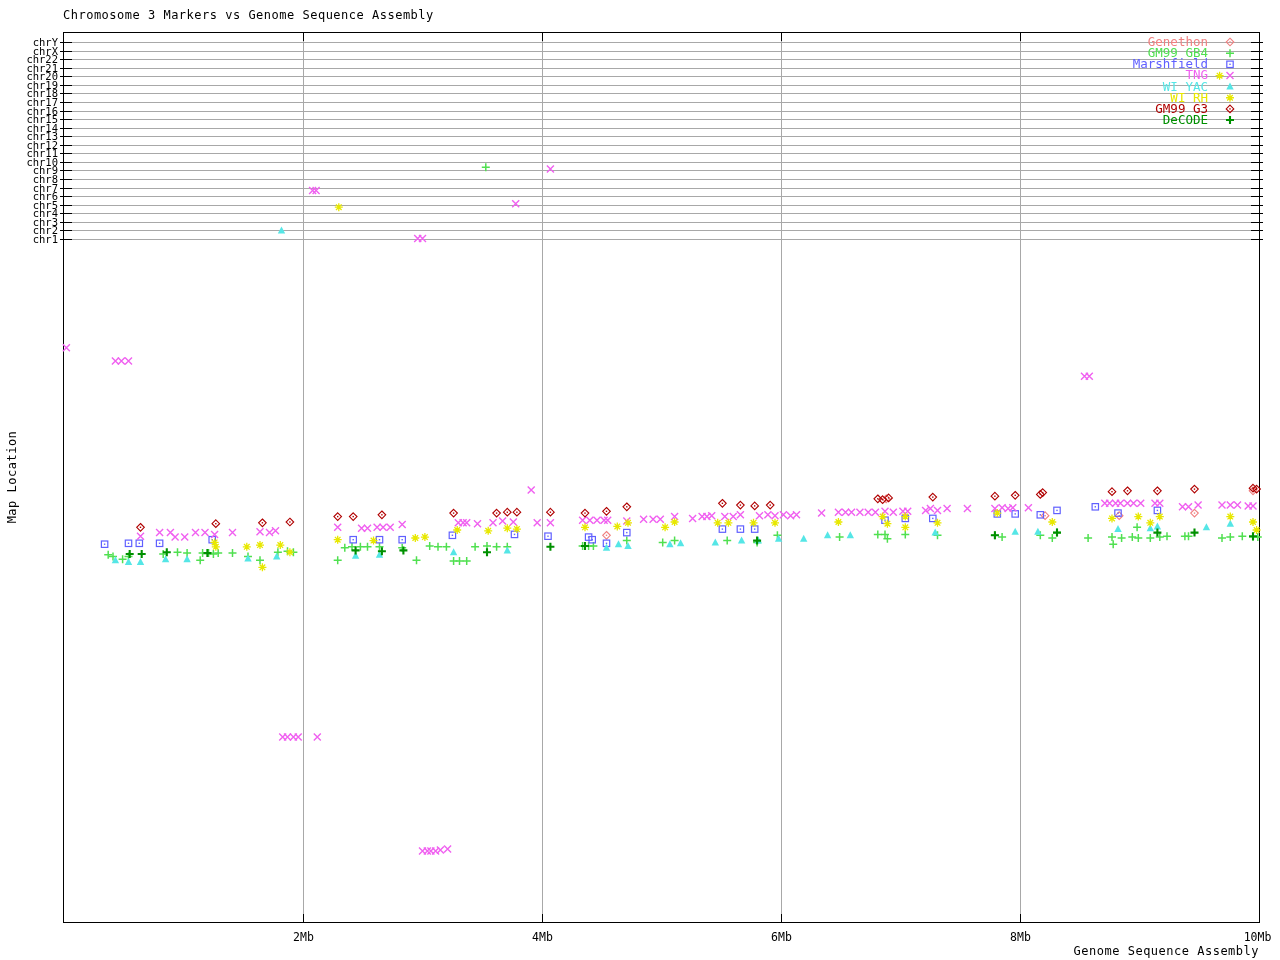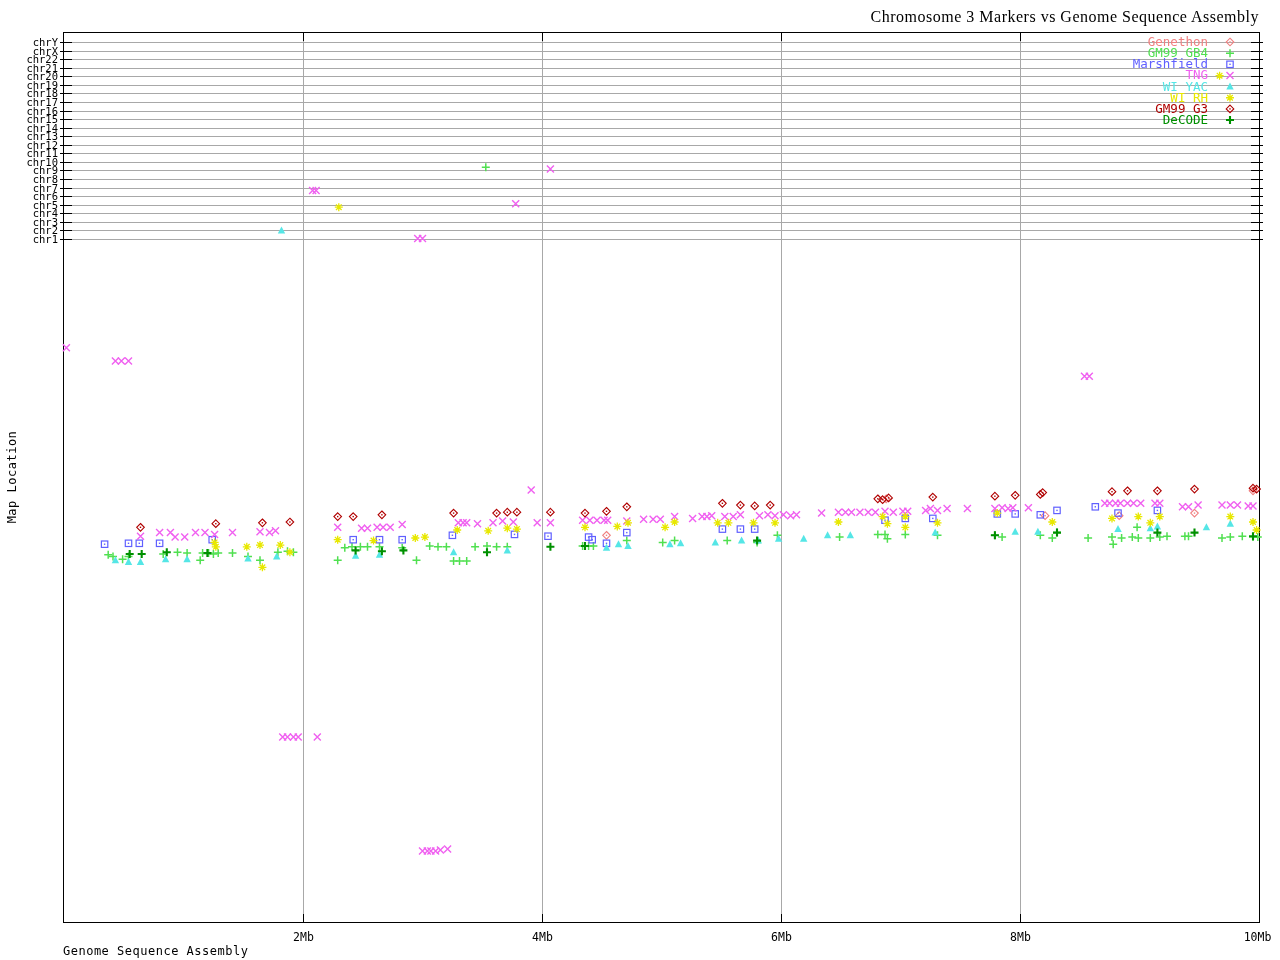--- a/index.html
+++ b/index.html
@@ -1,21 +1,21 @@
 <!DOCTYPE html>
 <html><head>
 <meta charset="utf-8">
 <style>
   html,body{margin:0;padding:0;background:#fff;}
   #canvas{position:relative;width:1280px;height:960px;background:#ffffff;
           font-family:"DejaVu Sans Mono",monospace;color:#000;overflow:hidden;}
   #plot-svg{position:absolute;left:0;top:0;}
   .txt{position:absolute;white-space:pre;}
-  #chart-title{left:63px;top:8px;width:1196px;text-align:right;font-size:16px;letter-spacing:0.5px;font-family:Liberation Serif, serif;}
-  #x-axis-label{left:63px;top:944px;width:1196px;text-align:left;font-size:12px;letter-spacing:0.5px;}
+  #chart-title{left:63px;top:8px;width:1196px;text-align:left;font-size:12px;letter-spacing:0.5px;}
+  #x-axis-label{left:63px;top:944px;width:1196px;text-align:right;font-size:12px;letter-spacing:0.5px;}
   #y-axis-label{left:12px;top:477px;font-size:12px;letter-spacing:0.5px;
                 transform:translate(-50%,-50%) rotate(-90deg);}
   text{font-family:"DejaVu Sans Mono",monospace;}
 </style>
 </head>
 <body>
 
 <div id="canvas">
   <svg id="plot-svg" width="1280" height="960">
     <defs>

